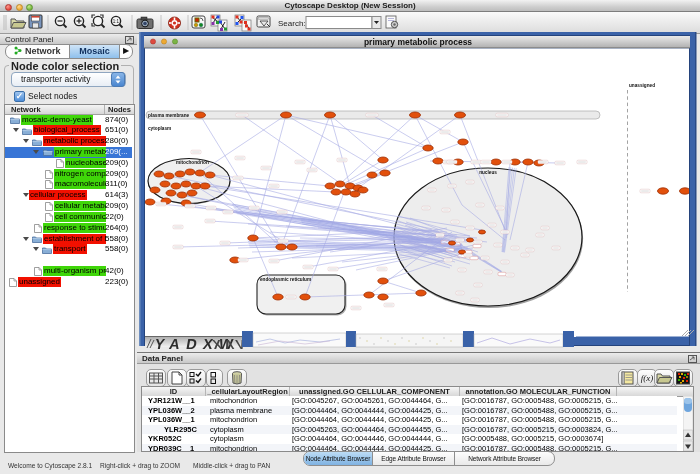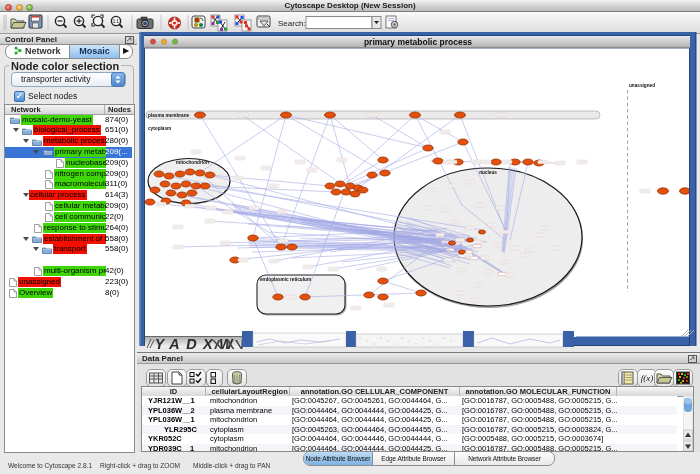--- a/index.html
+++ b/index.html
@@ -6,21 +6,21 @@
 body{width:700px;height:474px;overflow:hidden;font-family:"Liberation Sans",sans-serif;}
 .win{position:absolute;left:0;top:0;width:700px;height:474px;background:#e9e9e9;overflow:hidden;}
 .abs{position:absolute;}
 
 .titlebar{left:0;top:0;width:700px;height:11px;background:linear-gradient(#f2f2f2,#cfcfcf 60%,#bdbdbd);border-bottom:1px solid #7d7d7d;}
 .title{width:100%;text-align:center;font-size:8px;font-weight:bold;color:#1a1a1a;line-height:11px;}
 .dot{position:absolute;top:3.5px;width:5px;height:5px;border-radius:50%;}
 .toolbar{left:0;top:12px;width:700px;height:21px;background:linear-gradient(#fafafa,#dcdcdc);border-bottom:1px solid #9a9a9a;}
 
 .cp{left:0;top:34px;width:137px;height:417px;background:#e9e9e9;}
-.cphead{left:0;top:0;width:137px;height:11px;background:linear-gradient(#ececec,#c8c8c8);border-bottom:1px solid #909090;font-size:8px;font-weight:bold;color:#222;line-height:11px;padding-left:5px;box-sizing:border-box;}
+.cphead{left:0;top:0;width:137px;height:11px;background:linear-gradient(#ececec,#c8c8c8);border-bottom:1px solid #909090;font-size:8px;font-weight:normal;color:#222;line-height:11px;padding-left:5px;box-sizing:border-box;}
 .tabgrp{left:5px;top:10px;width:126px;height:13px;border:1px solid #8c8c8c;border-radius:7px;background:#fdfdfd;overflow:hidden;display:flex;}
 .tabn{width:63px;height:13px;font-size:9px;font-weight:bold;color:#333;text-align:center;line-height:13px;}
 .tabm{width:49px;height:13px;background:linear-gradient(#cfe4f7,#8fc0ec);border-left:1px solid #8c8c8c;border-right:1px solid #8c8c8c;font-size:9px;font-weight:bold;color:#10305e;text-align:center;line-height:13px;}
 .taba{flex:1;text-align:center;line-height:12px;font-size:8px;color:#111;}
 .grpbox{left:4px;top:31px;width:128px;height:42px;border:1px solid #b0b0b0;border-radius:4px;}
 .grplab{left:9px;top:26px;font-size:11px;font-weight:bold;color:#222;background:#e9e9e9;padding:0 2px;}
 .combo{left:11px;top:38px;width:113px;height:13px;background:linear-gradient(#ffffff,#e8eef5);border:1px solid #8fa6c0;border-radius:4px;font-size:8.5px;color:#111;line-height:13px;}
 .combot{position:absolute;left:9px;top:0;}
 .stepper{position:absolute;right:0px;top:-1px;width:12px;height:13px;border-radius:3px;background:linear-gradient(#8ab6e8,#4a86cf);border:1px solid #4c7bb4;}
 .cb{left:14px;top:57px;width:9px;height:9px;background:linear-gradient(#9ec4ee,#4e8ed9);border:1px solid #3a6ea8;border-radius:2px;color:#fff;font-size:9px;line-height:9px;text-align:center;font-weight:bold;}
@@ -329,28 +329,20 @@
           <span class="tlab gH" style="left:38px;max-width:61px;overflow:hidden;">multi-organism pro</span>
           <span class="tcount" style="left:100px;right:auto;">42(0)</span>
         </div>
         <div class="trow" style="top: 171.8px;">
           <svg style="position:absolute;left:4px;top:1px" width="8" height="9">
             <path d="M.5 .5 L5 .5 L7.5 3 L7.5 8.5 L.5 8.5 Z" fill="#fff" stroke="#888" stroke-width=".8"></path>
             <path d="M5 .5 L5 3 L7.5 3" fill="none" stroke="#888" stroke-width=".7"></path>
           </svg>
           <span class="tlab rH" style="left:13px;max-width:86px;overflow:hidden;">unassigned</span>
           <span class="tcount" style="left:100px;right:auto;">223(0)</span>
-        </div>
-        <div class="trow" style="top: 182.62px;">
-          <svg style="position:absolute;left:4px;top:1px" width="8" height="9">
-            <path d="M.5 .5 L5 .5 L7.5 3 L7.5 8.5 L.5 8.5 Z" fill="#fff" stroke="#888" stroke-width=".8"></path>
-            <path d="M5 .5 L5 3 L7.5 3" fill="none" stroke="#888" stroke-width=".7"></path>
-          </svg>
-          <span class="tlab gH" style="left:13px;max-width:86px;overflow:hidden;">Overview</span>
-          <span class="tcount" style="left:100px;right:auto;">8(0)</span>
         </div>
       </div>
   </div>
 
   <svg class="abs" style="left:0;top:0" width="700" height="474" viewBox="0 0 700 474" id="netsvg">
     <defs>
       <linearGradient id="tbgrad" x1="0" y1="0" x2="0" y2="1">
         <stop offset="0" stop-color="#e9e9e9"></stop>
           <stop offset="1" stop-color="#aeaeae"></stop>
       </linearGradient>
@@ -817,21 +809,21 @@
           <rect x="12" y="6" width="2" height="2" fill="#888800"></rect>
           <rect x="4" y="9" width="2" height="2" fill="#33aa00"></rect>
           <rect x="8" y="10" width="2" height="2" fill="#ddaa00"></rect>
           <rect x="12" y="10" width="2" height="2" fill="#dd2200"></rect>
           <rect x="6" y="12" width="2" height="1.5" fill="#ddaa00"></rect>
         </svg></div>
     <div class="abs dtable" id="dtable">
       <div class="dth">
         <span class="dthc" style="left:0;width:64px;">ID</span>
         <span class="dthc" style="left:64px;width:84px;">_cellularLayoutRegion</span>
-        <span class="dthc" style="left:148px;width:170px;">annotation.GO CELLULAR_COMPONENT</span>
+        <span class="dthc" style="left:148px;width:170px;">unassigned.GO CELLULAR_COMPONENT</span>
         <span class="dthc" style="left:318px;width:157px;">annotation.GO MOLECULAR_FUNCTION</span>
       </div>
       <div id="drows">
           <div class="drow" style="top: 9px; background: rgb(255, 255, 255);">
             <span class="dcell" style="left:6px;width:58px;font-weight:bold;">YJR121W__1</span>
             <span class="dcell" style="left:68px;width:80px;">mitochondrion</span>
             <span class="dcell" style="left:150px;width:168px;">[GO:0045267, GO:0045261, GO:0044464, G...</span>
             <span class="dcell" style="left:320px;width:155px;">[GO:0016787, GO:0005488, GO:0005215, G...</span>
           </div>
           <div class="drow" style="top: 18.5px; background: rgb(243, 245, 249);">

